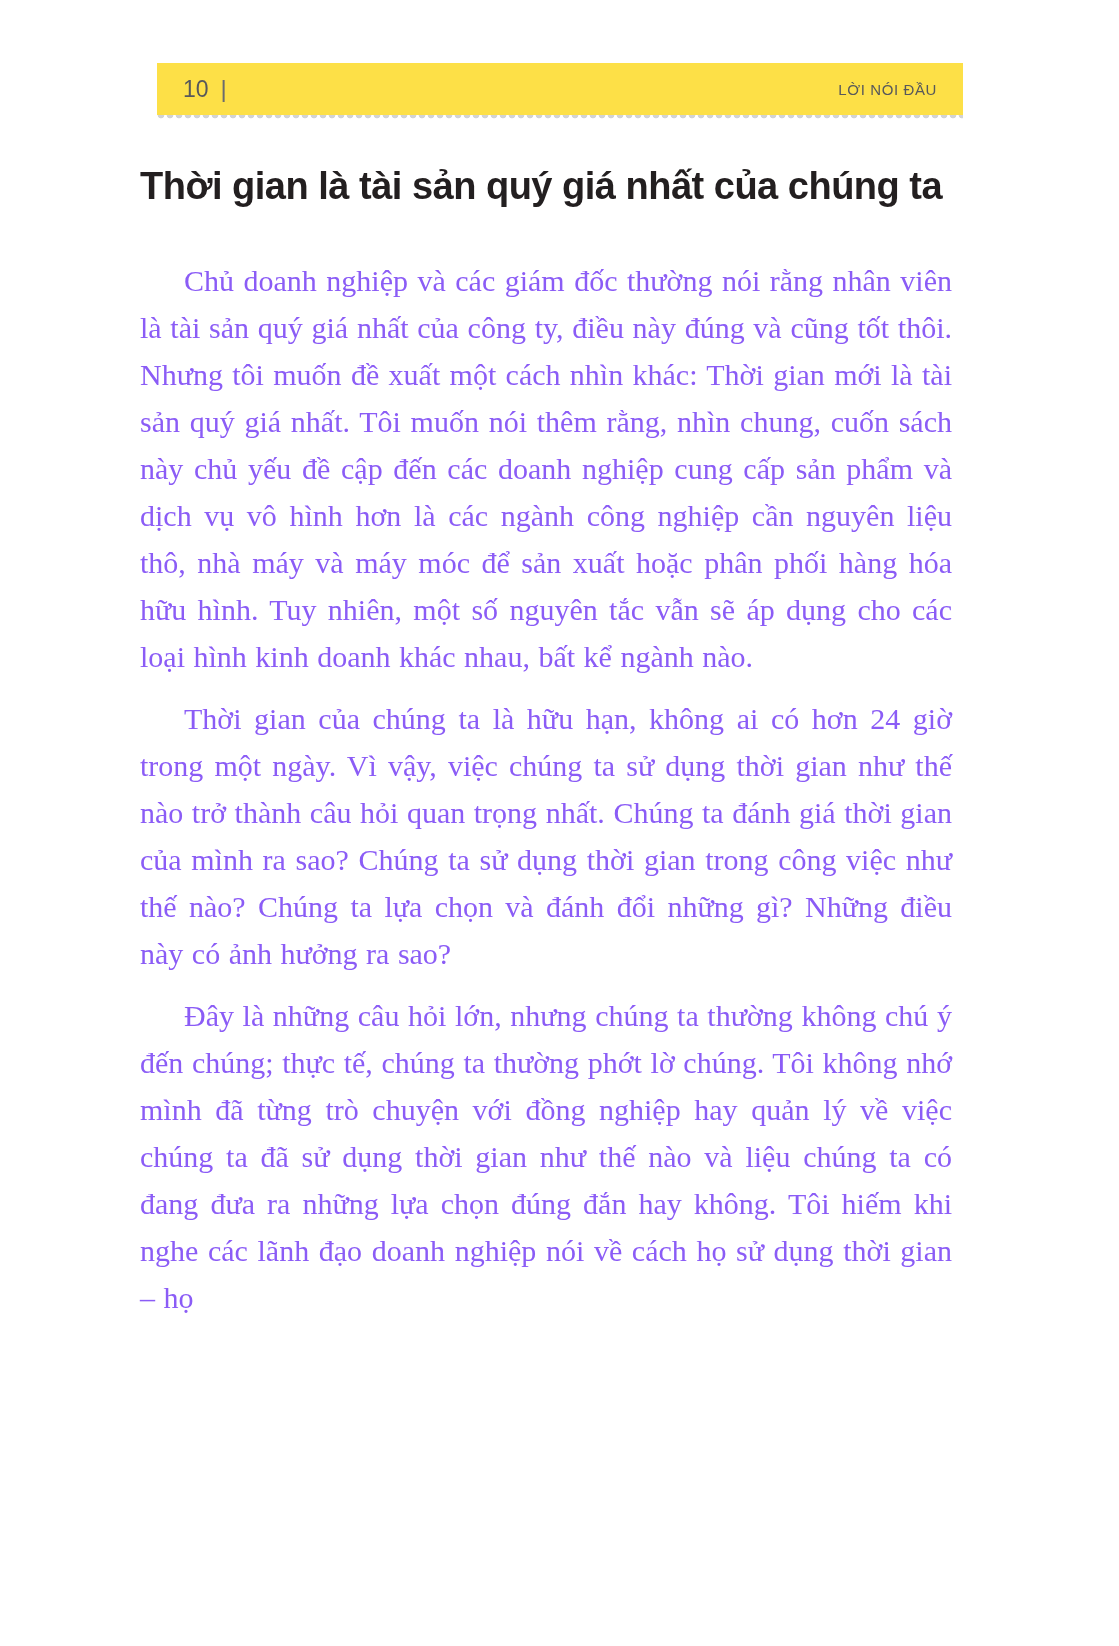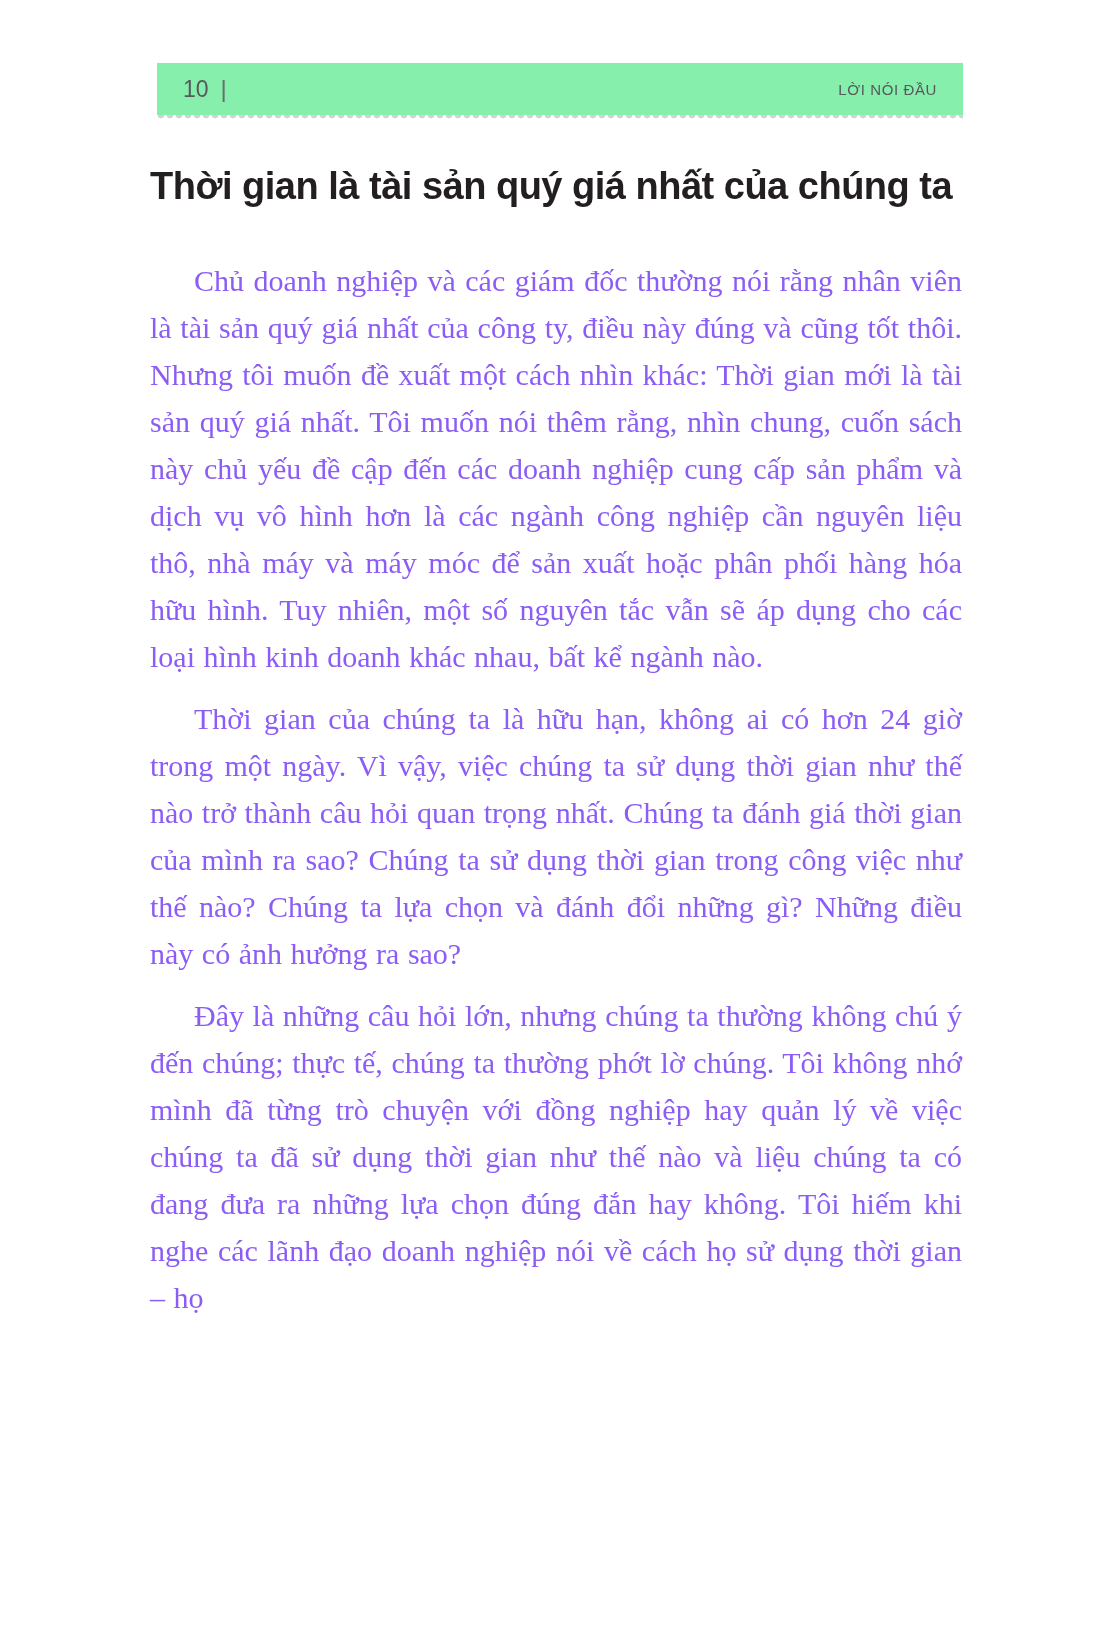--- a/index.html
+++ b/index.html
@@ -15,21 +15,21 @@
     overflow: hidden;
     font-family: "Liberation Serif", serif;
   }
   
   .header-bar {
     position: absolute;
     left: 157px;
     top: 63px;
     width: 806px;
     height: 52px;
-    background: #86efac;
+    background: #fde047;
     box-sizing: border-box;
     padding: 0 26px;
     display: flex;
     align-items: center;
     justify-content: space-between;
     font-family: "Liberation Sans", sans-serif;
     color: #57585b;
   }
   .header-left {
     display: flex;
@@ -54,21 +54,21 @@
     top: 100%;
     width: 100%;
     height: 5px;
     background-image: radial-gradient(circle at 4px 0px, #d2d3d4 3px, rgba(210,211,212,0) 3.7px);
     background-size: 9px 5px;
     background-repeat: repeat-x;
   }
   
   .content {
     position: absolute;
-    left: 150px;
+    left: 140px;
     top: 163px;
     width: 812px;
   }
   .section-title {
     margin: 0 0 46px 0;
     font-family: "Liberation Sans", sans-serif;
     font-weight: 700;
     font-size: 38px;
     line-height: 1.25;
     letter-spacing: -0.5px;

